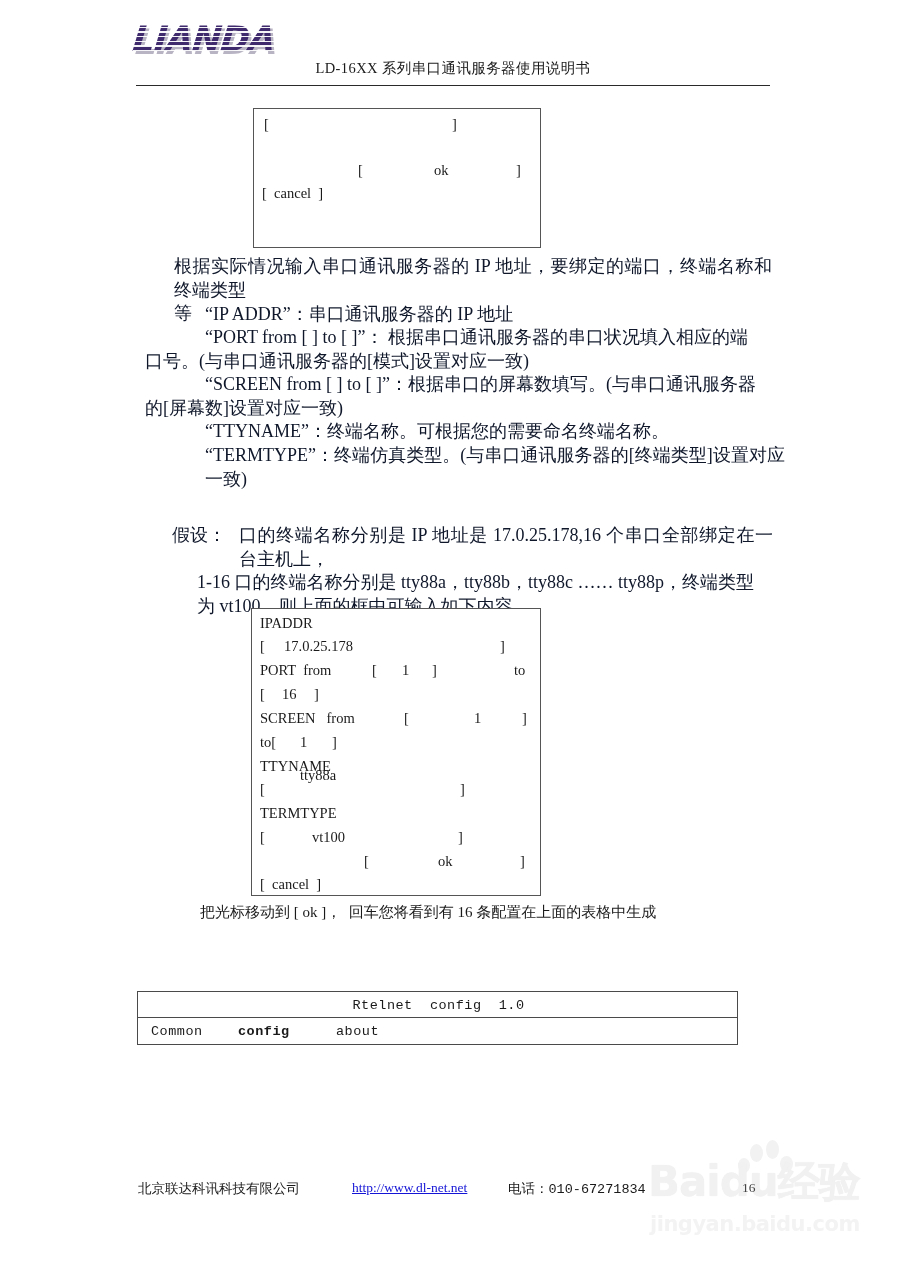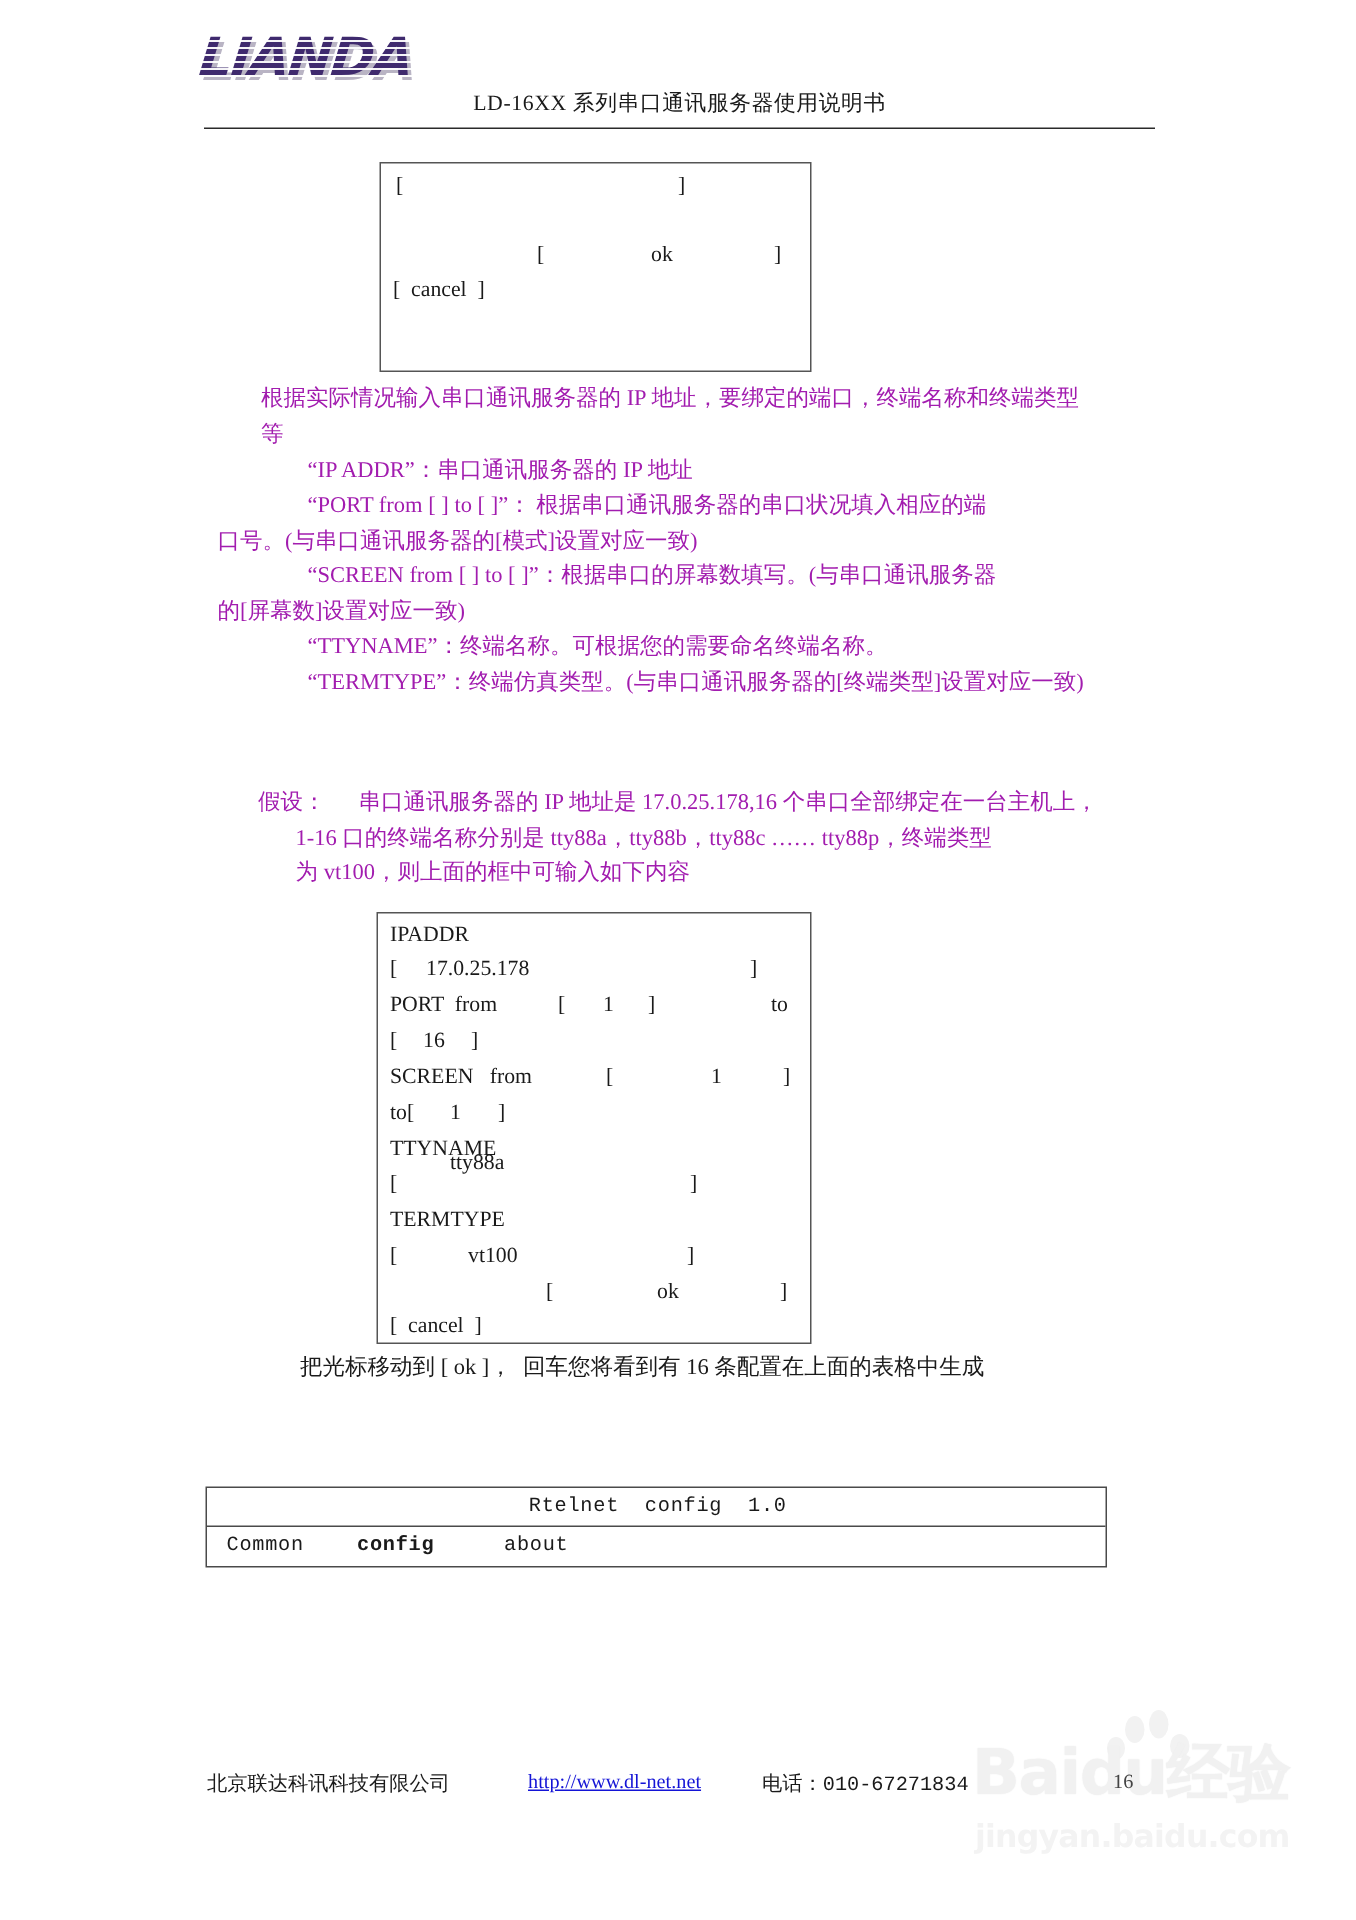--- a/index.html
+++ b/index.html
@@ -112,23 +112,23 @@
   }
   .box-line {
     position: absolute;
     white-space: pre;
     line-height: 1;
   }
 
   
   .para {
     position: absolute;
-    font-size: 15px;
+    font-size: 18px;
     line-height: 23.5px;
-    color: #a21caf;
+    color: #0f172a;
     text-align: justify;
   }
   .cap {
     position: absolute;
     font-size: 15px;
     line-height: 23px;
     white-space: pre;
   }
 
   
@@ -270,21 +270,21 @@
 
   <div class="para" style="left:145px; top:373px; width:628px;">
     <div style="text-indent:60px;">“SCREEN from [  ]  to [  ]”：根据串口的屏幕数填写。(与串口通讯服务器</div>
     <div>的[屏幕数]设置对应一致)</div>
   </div>
 
   <div class="para" style="left:205px; top:444px; width:580px;">“TERMTYPE”：终端仿真类型。(与串口通讯服务器的[终端类型]设置对应一致)</div>
 
   <div class="para" style="left:172px; top:524px;">假设：</div>
   <div class="para" style="left:239px; top:524px; width:534px;">
-    <div>串口通讯服务器的 IP 地址是 17.0.25.178,16 个串口全部绑定在一台主机上，</div>
+    <div>口的终端名称分别是 IP 地址是 17.0.25.178,16 个串口全部绑定在一台主机上，</div>
     <div style="margin-left:-42px;">1-16 口的终端名称分别是 tty88a，tty88b，tty88c ……  tty88p，终端类型</div>
     <div style="margin-left:-42px;">为 vt100，则上面的框中可输入如下内容</div>
   </div>
 
   <div class="box box-2" id="box2">
       <div class="box-line" style="left: 8px; top: 7px;">IPADDR</div>
       <div class="box-line" style="left: 8px; top: 30px;">[</div>
       <div class="box-line" style="left: 32px; top: 30px;">17.0.25.178</div>
       <div class="box-line" style="left: 248px; top: 30px;">]</div>
       <div class="box-line" style="left: 8px; top: 54px;">PORT  from</div>

